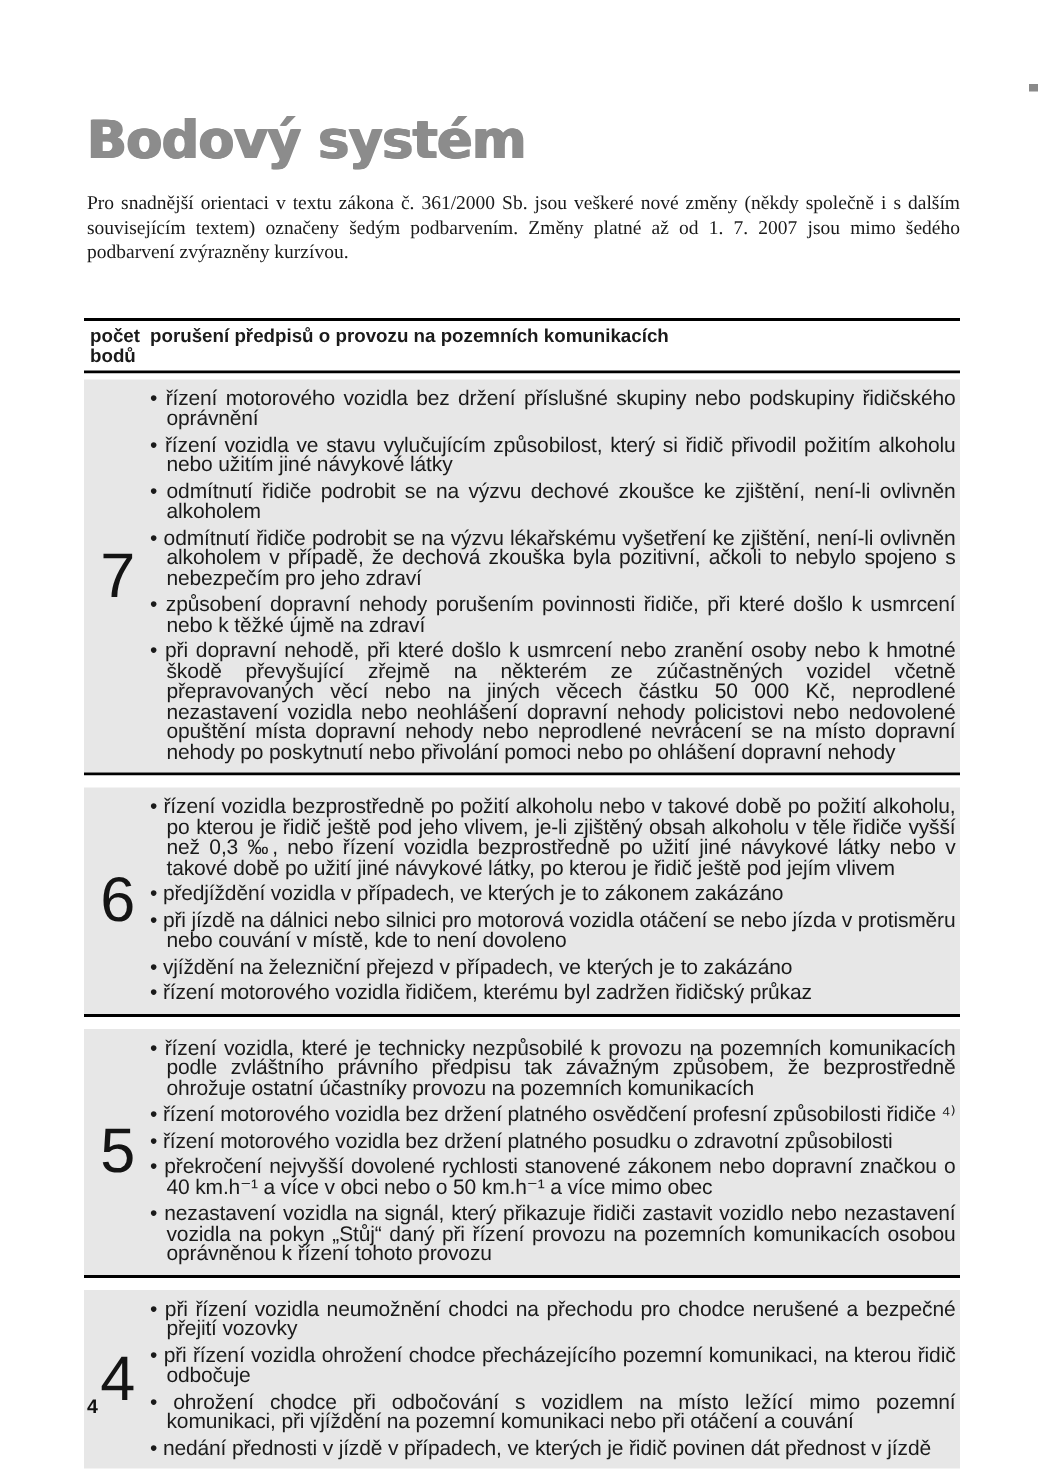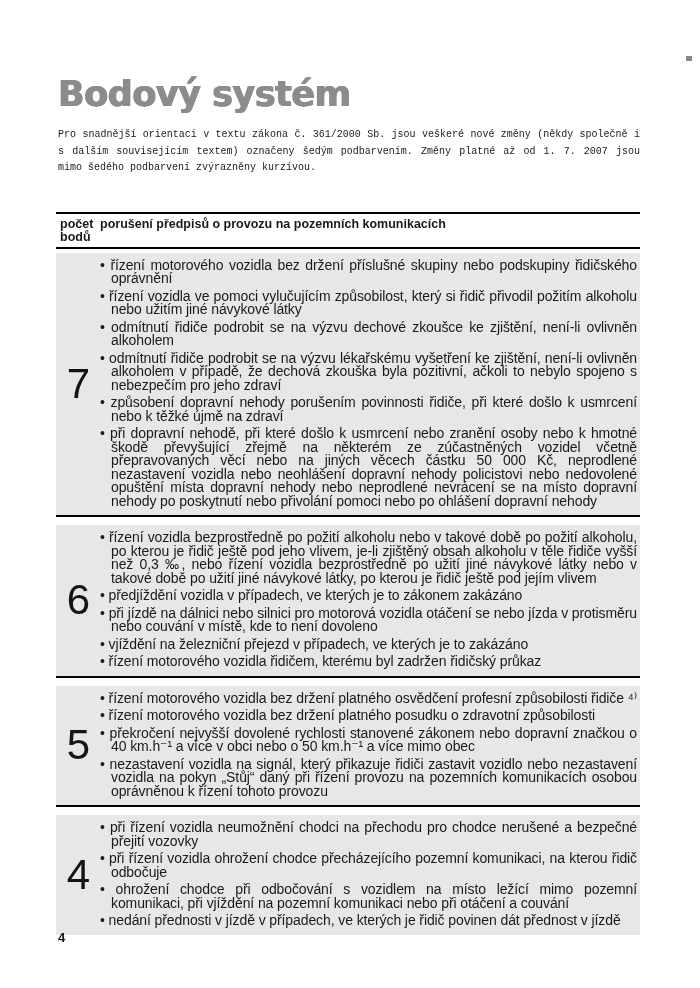--- a/index.html
+++ b/index.html
@@ -29,22 +29,22 @@
     margin:74px 0 0 2px;
     font-family:"DejaVu Sans","Liberation Sans",sans-serif;
     font-size:35px;
     font-weight:900;
     letter-spacing:-0.5px;
     color:var(--title-gray);
     text-shadow:0.6px 0 0 var(--title-gray), -0.6px 0 0 var(--title-gray);
   }
   .intro{
     margin:13px 0 0 2px;
-    font-family:Liberation Mono, monospace;
-    font-size:10px;
+    font-family:Liberation Serif, serif;
+    font-size:13px;
     line-height:16.6px;
     text-align:justify;
     color:var(--ink);
   }
   .tbl{margin-top:35px;}
   .rule{height:2px;background:var(--rule);}
   .thead{
     display:flex;
     padding:4px 0 2px 0;
     font-weight:bold;
@@ -117,21 +117,21 @@
 
       <div class="rule"></div>
       <div class="head-gap"></div>
 
       <div id="sections">
   <div class="section-wrap">
     <div class="section">
       <div class="points">7</div>
       <div class="items">
                 <div class="bullet">řízení motorového vozidla bez držení příslušné skupiny nebo podskupiny řidičského oprávnění</div>
-                <div class="bullet">řízení vozidla ve pomoci vylučujícím způsobilost, který si řidič přivodil požitím alkoholu nebo užitím jiné návykové látky</div>
+                <div class="bullet">řízení vozidla ve stavu vylučujícím způsobilost, který si řidič přivodil požitím alkoholu nebo užitím jiné návykové látky</div>
                 <div class="bullet">odmítnutí řidiče podrobit se na výzvu dechové zkoušce ke zjištění, není-li ovlivněn alkoholem</div>
                 <div class="bullet">odmítnutí řidiče podrobit se na výzvu lékařskému vyšetření ke zjištění, není-li ovlivněn alkoholem v případě, že dechová zkouška byla pozitivní, ačkoli to nebylo spojeno s nebezpečím pro jeho zdraví</div>
                 <div class="bullet">způsobení dopravní nehody porušením povinnosti řidiče, při které došlo k usmrcení nebo k těžké újmě na zdraví</div>
                 <div class="bullet">při dopravní nehodě, při které došlo k usmrcení nebo zranění osoby nebo k hmotné škodě převyšující zřejmě na některém ze zúčastněných vozidel včetně přepravovaných věcí nebo na jiných věcech částku 50 000 Kč, neprodlené nezastavení vozidla nebo neohlášení dopravní nehody policistovi nebo nedovolené opuštění místa dopravní nehody nebo neprodlené nevrácení se na místo dopravní nehody po poskytnutí nebo přivolání pomoci nebo po ohlášení dopravní nehody</div>
               </div>
     </div>
     <div class="rule sec-rule"></div>
     <div class="sec-gap"></div>
   </div>
 
@@ -147,20 +147,21 @@
               </div>
     </div>
     <div class="rule sec-rule"></div>
     <div class="sec-gap"></div>
   </div>
 
   <div class="section-wrap">
     <div class="section">
       <div class="points">5</div>
       <div class="items">
+                <div class="bullet">řízení vozidla, které je technicky nezpůsobilé k provozu na pozemních komunikacích podle zvláštního právního předpisu tak závažným způsobem, že bezprostředně ohrožuje ostatní účastníky provozu na pozemních komunikacích</div>
                 <div class="bullet">řízení motorového vozidla bez držení platného osvědčení profesní způsobilosti řidiče ⁴⁾</div>
                 <div class="bullet">řízení motorového vozidla bez držení platného posudku o zdravotní způsobilosti</div>
                 <div class="bullet">překročení nejvyšší dovolené rychlosti stanovené zákonem nebo dopravní značkou o 40 km.h⁻¹ a více v obci nebo o 50 km.h⁻¹ a více mimo obec</div>
                 <div class="bullet">nezastavení vozidla na signál, který přikazuje řidiči zastavit vozidlo nebo nezastavení vozidla na pokyn „Stůj“ daný při řízení provozu na pozemních komunikacích osobou oprávněnou k řízení tohoto provozu</div>
               </div>
     </div>
     <div class="rule sec-rule"></div>
     <div class="sec-gap"></div>
   </div>
 

